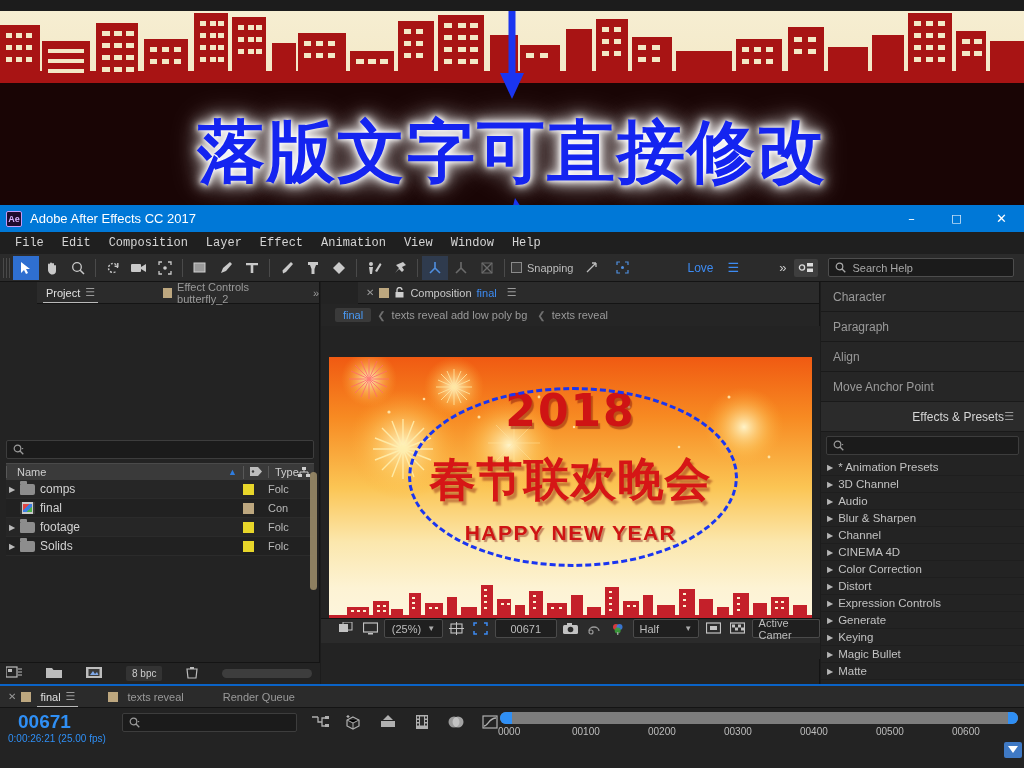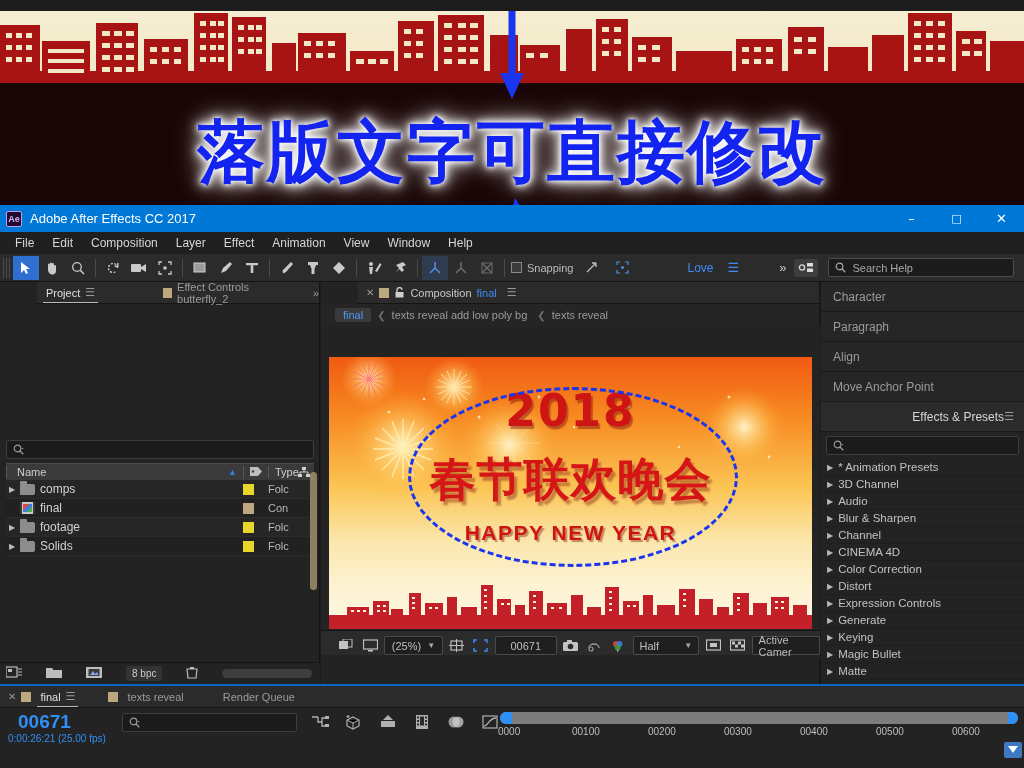--- a/index.html
+++ b/index.html
@@ -63,21 +63,21 @@
   }
   .win-btn.sq { font-size: 11px; }
 
   
   .menubar {
     position: absolute; left: 0; top: 232px; width: 1024px; height: 22px;
     background: #1f1f1f; display: flex; align-items: center;
     padding-left: 6px;
   }
   .menu-item {
-    color: #d6d6d6; font-size: 12px; padding: 2px 9px; white-space: nowrap;
+    color: #d6d6d6; font-size: 12px; padding: 2px 9px; white-space: nowrap; font-family: Liberation Mono, monospace;
   }
 
   
   .toolbar {
     position: absolute; left: 0; top: 254px; width: 1024px; height: 28px;
     background: #2b2b2b; display: flex; align-items: center;
     border-bottom: 1px solid #141414;
   }
   .grip { width: 8px; height: 20px; margin: 0 2px 0 3px;
     background: repeating-linear-gradient(90deg,#4a4a4a 0 1px,transparent 1px 3px); }
@@ -214,22 +214,22 @@
     font-family: "Liberation Sans", sans-serif; font-size: 21px; font-weight: bold;
     color: #cf1414; letter-spacing: 1.5px;
     text-shadow: 2px 2px 1px rgba(120,10,10,.42);
   }
   .city-bottom { position: absolute; left: 0; bottom: 0; width: 483px; height: 58px; }
   .sel-ellipse {
     position: absolute; left: 79px; top: 30px; width: 330px; height: 180px;
     border: 3px dashed #1a35f0; border-radius: 50%;
   }
   .comp-ctrls {
-    position: absolute; left: 0; bottom: 4px; width: 499px; height: 25px;
-    background: #2b2b2b; display: flex; align-items: flex-end; gap: 5px;
+    position: absolute; left: 0; bottom: 16px; width: 499px; height: 25px;
+    background: #2b2b2b; display: flex; align-items: flex-start; gap: 5px;
     padding-left: 16px; border-top: 1px solid #141414;
   }
   .cbtn { width: 22px; height: 19px; display: flex; align-items: center; justify-content: center;
     color: #c3c3c3; }
   .cbtn.on { color: #3d8bf2; }
   .cfield { height: 19px; background: #1f1f1f; border: 1px solid #4a4a4a; border-radius: 2px;
     display: flex; align-items: center; justify-content: center; gap: 6px;
     color: #c9c9c9; font-size: 11px; padding: 0 6px; }
   .cfield .cv { color: #bdbdbd; }
   .cchev { font-size: 8px; color: #aaa; }

